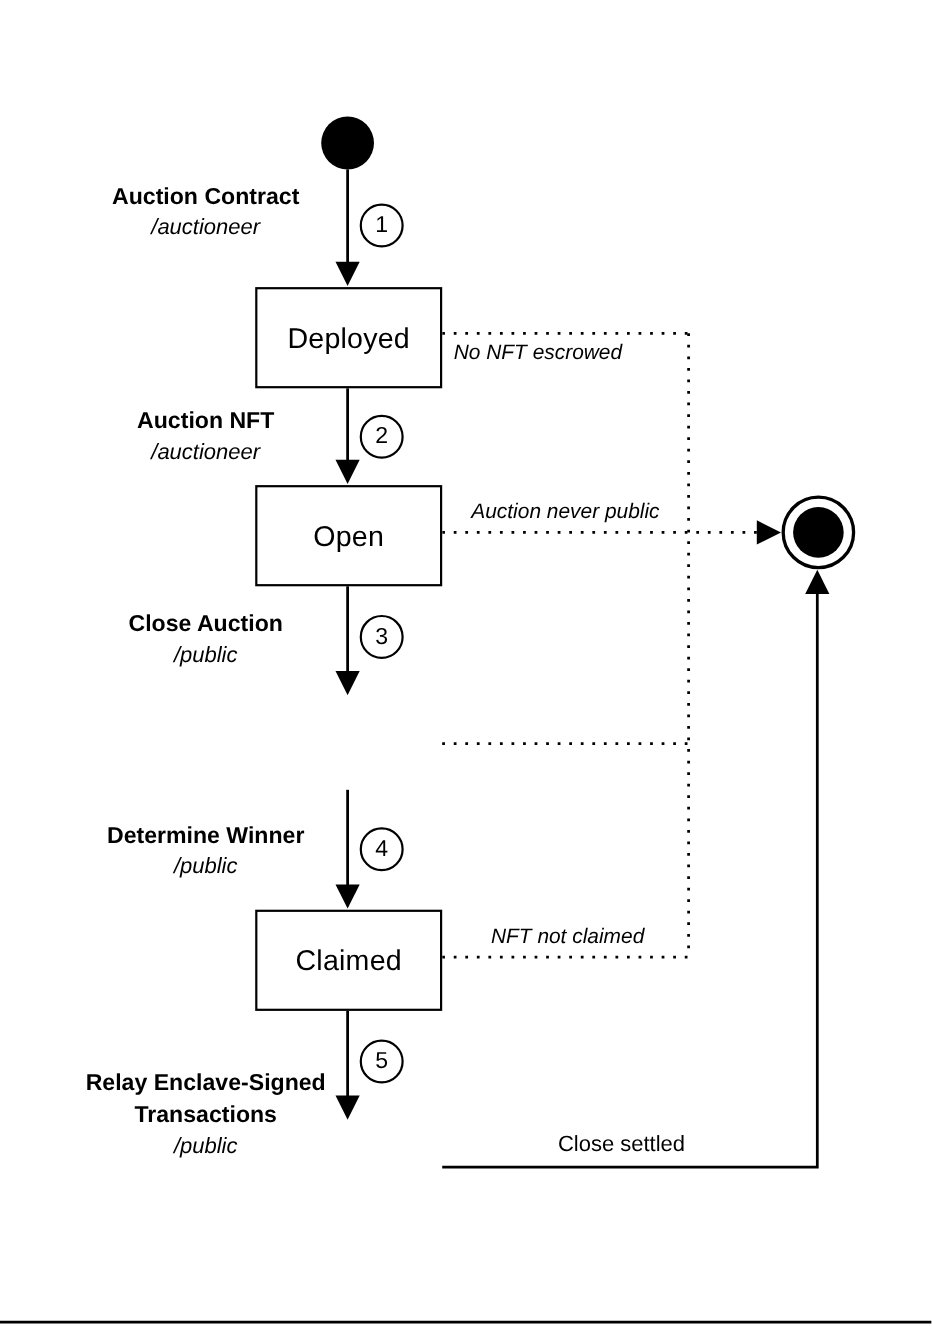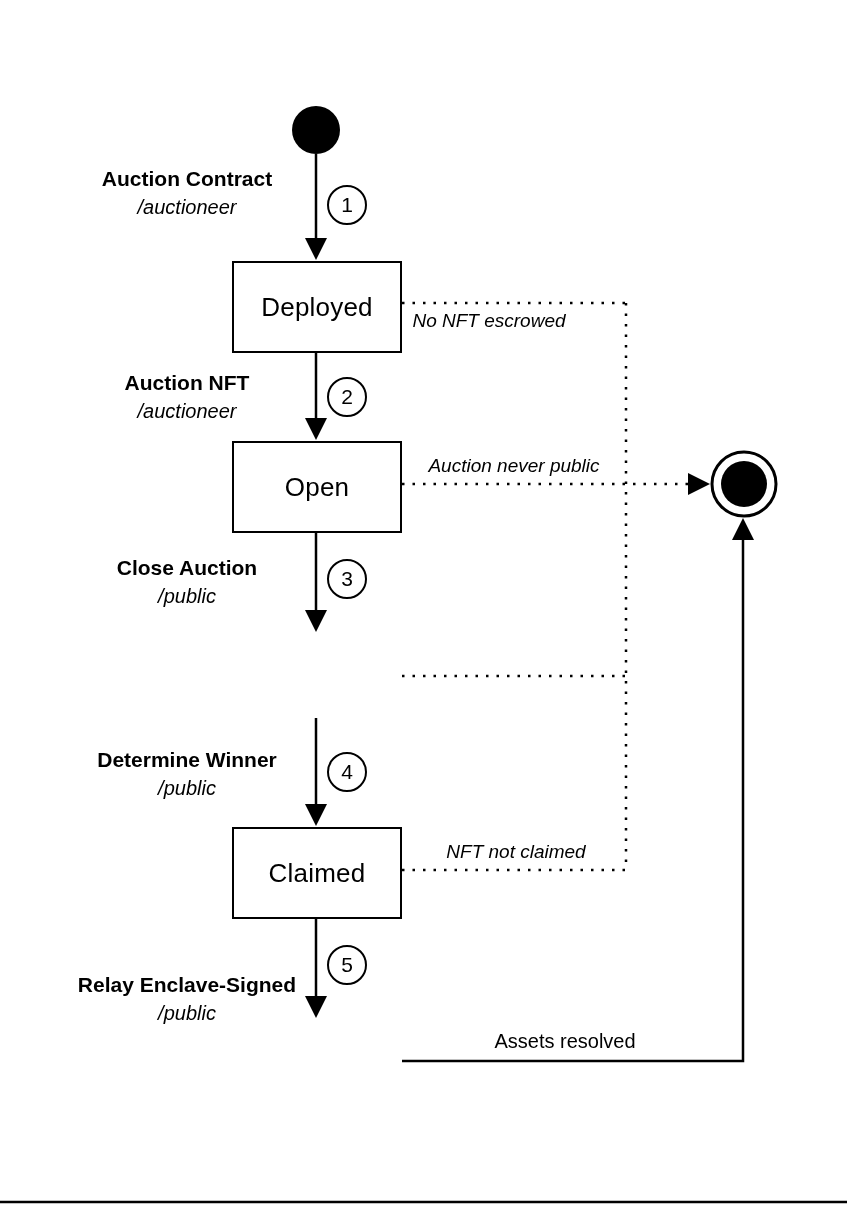--- a/index.html
+++ b/index.html
@@ -165,25 +165,26 @@
     <div class="trans-actor">/public</div>
   </div>
 
   <div class="trans-label" style="top:745px;">
     <div>Determine Winner</div>
     <div class="trans-actor">/public</div>
   </div>
 
   <div class="trans-label" style="top:970px;">
     <div>Relay Enclave-Signed</div>
+    <div>Transactions</div>
     <div class="trans-actor">/public</div>
   </div>
 
   <div class="guard-label" style="left:489px; top:321px;">No NFT escrowed</div>
 
   <div class="guard-label" style="left:514px; top:466px;">Auction never public</div>
 
 
   <div class="guard-label" style="left:516px; top:852px;">NFT not claimed</div>
 
-  <div class="edge-label" style="left:565px; top:1041px;">Assets resolved</div>
+  <div class="edge-label" style="left:565px; top:1041px;">Close settled</div>
 
 </div>
 
 </body></html>

